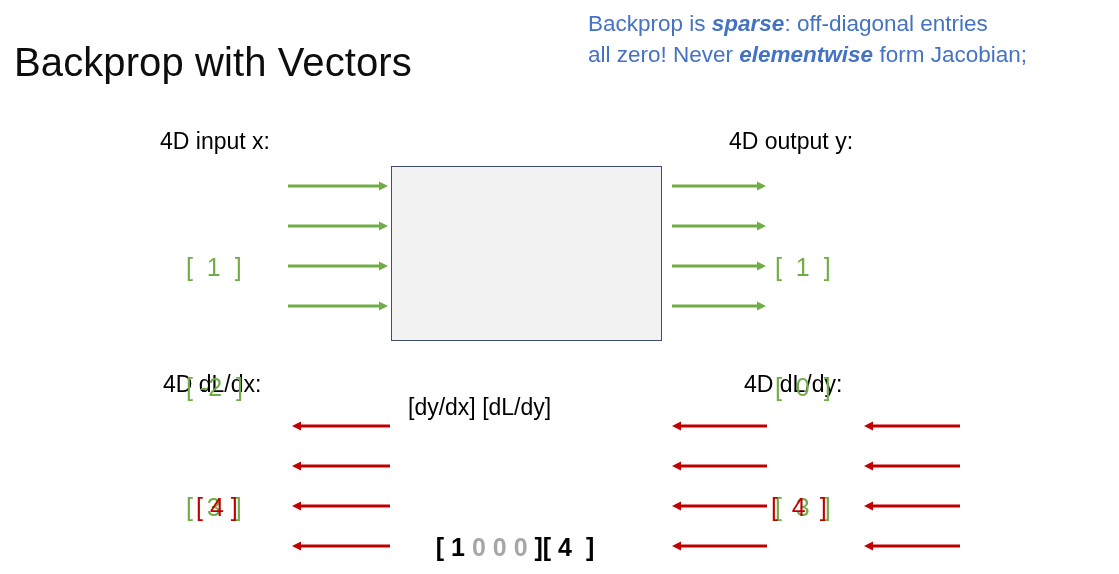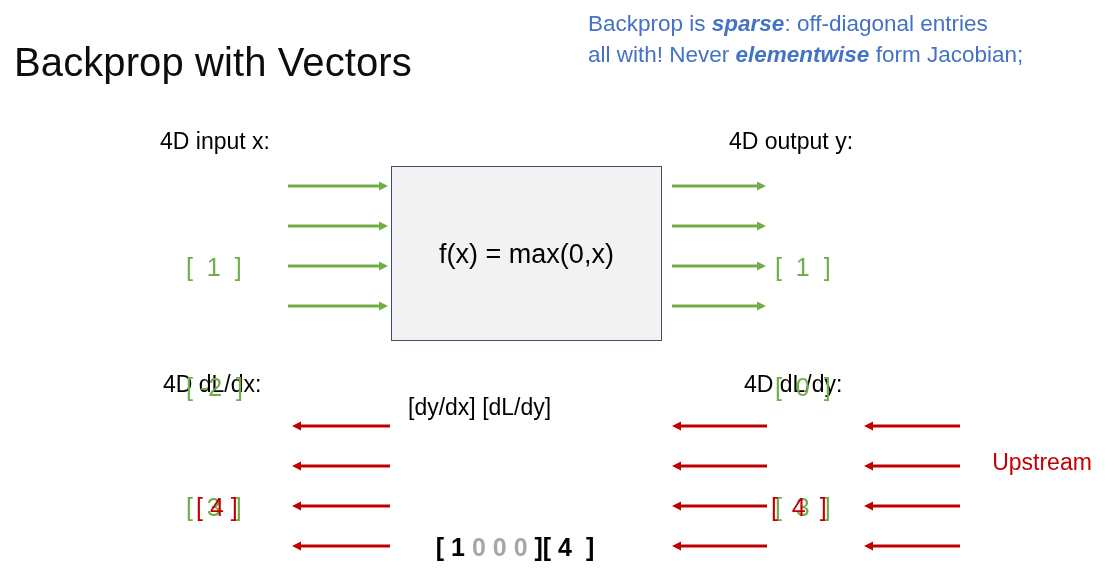--- a/index.html
+++ b/index.html
@@ -119,21 +119,21 @@
     color: #c00000;
   }
 </style>
 </head>
 <body>
 
 <div class="abs" id="slide-title">Backprop with Vectors</div>
 
 <div class="abs" id="jacobian-note">
   <div><span>Backprop is </span><b>sparse</b><span>: off-diagonal entries</span></div>
-  <div><span>all with! Never </span><b>elementwise</b><span> form Jacobian;</span></div>
+  <div><span>all zero! Never </span><b>elementwise</b><span> form Jacobian;</span></div>
 </div>
 
 <div class="abs col-header" id="header-input-x">4D input x:</div>
 <div class="abs col-header" id="header-output-y">4D output y:</div>
 <div class="abs col-header" id="header-dldx">4D dL/dx:</div>
 <div class="abs col-header" id="header-jacobian">[dy/dx] [dL/dy]</div>
 <div class="abs col-header" id="header-dldy">4D dL/dy:</div>
 
 <div class="abs vec green" id="vec-input">
   <div class="vec-row">[  1  ]</div>
@@ -167,21 +167,20 @@
   <div class="mrow">
     <span>[ </span><span class="jcell"><span class="diag">1 </span><span class="zero-off">0 </span><span class="zero-off">0 </span><span class="zero-off">0</span></span><span> ]</span><span>[ 4  ]</span>
   </div>
   
   
   
 </div>
 
 <div class="abs" id="function-box">
   <div class="fn-inner">
-    <div>f(x) = max(0,x)</div>
   </div>
 </div>
 
 <div id="arrow-layer">
     <div class="arrow" style="left: 288px; top: 178px; width: 100px;">
       <svg width="100" height="16">
         <line x1="0" y1="8" x2="92" y2="8" stroke="#70ad47" stroke-width="3.2"></line>
         <polygon points="100,8 91,3.6 91,12.4" fill="#70ad47"></polygon>
       </svg>
     </div>
@@ -295,14 +294,13 @@
     </div>
     <div class="arrow" style="left: 864px; top: 538px; width: 96px;">
       <svg width="96" height="16">
         <line x1="8" y1="8" x2="96" y2="8" stroke="#c00000" stroke-width="3.2"></line>
         <polygon points="0,8 9,3.6 9,12.4" fill="#c00000"></polygon>
       </svg>
     </div>
   </div>
 
 <div class="abs" id="upstream-label">
-  <div>Upstream</div>
 </div>
 
 </body></html>

